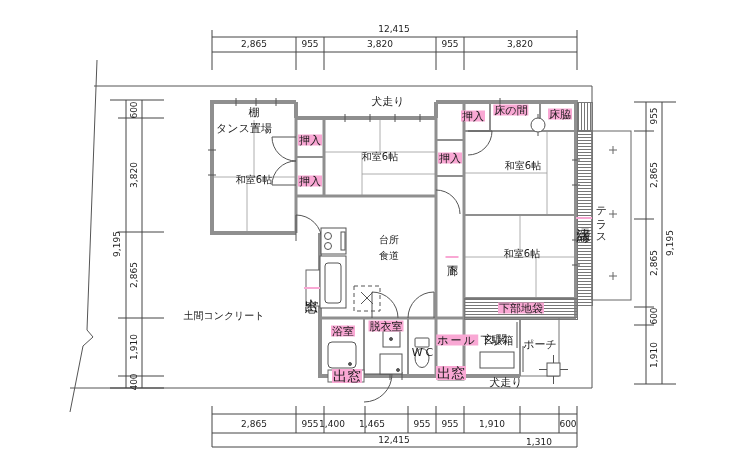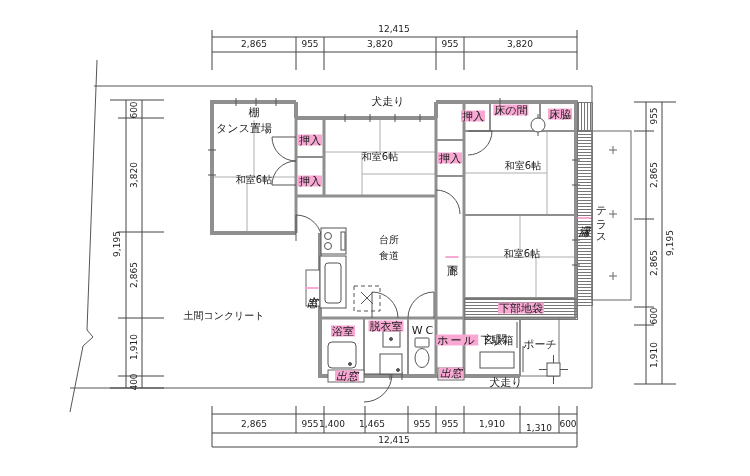--- a/index.html
+++ b/index.html
@@ -3,27 +3,27 @@
 <meta charset="utf-8">
 <style>
   html,body{margin:0;padding:0;background:#fff;}
   #stage{position:relative;width:750px;height:476px;background:#ffffff;overflow:hidden;
          font-family:"DejaVu Sans",sans-serif;color:#1a1a1a;}
   svg{position:absolute;left:0;top:0;}
   .lbl{position:absolute;transform:translate(-50%,-50%);white-space:nowrap;
        font-size:9.5px;line-height:1;color:#1a1a1a;z-index:5;}
   .fs9{font-size:11px;text-align:center;}
   .fs10{font-size:10px;}
-  .fs8{font-size:11px;font-style:italic;}
+  .fs8{font-size:14px;}
   .dim{font-size:9px;color:#222;}
   .rot{transform:translate(-50%,-50%) rotate(-90deg);}
   .vert{writing-mode:vertical-rl;text-orientation:upright;letter-spacing:1px;}
   .bg{background:#f9a8d4;padding:0 1px;}
   .ls2{letter-spacing:2px;}
-  .ls3{letter-spacing:3px;}
+  .ls3{letter-spacing:3px;margin-top:22px;}
   .hatch{position:absolute;z-index:1;border:1px solid #777;}
   .hatch-h{background:repeating-linear-gradient(180deg,#777 0,#777 1px,transparent 1px,transparent 3px);}
   .hatch-v{background:repeating-linear-gradient(90deg,#777 0,#777 1px,transparent 1px,transparent 3px);}
 </style>
 </head>
 <body>
 
 <div id="stage">
 
   <div class="hatch hatch-v" style="left:577px;top:102px;width:14px;height:28px;"></div>
@@ -248,21 +248,21 @@
   <div class="lbl dim" style="left:450px;top:44px">955</div>
   <div class="lbl dim" style="left:520px;top:44px">3,820</div>
 
   <div class="lbl dim" style="left:254px;top:424px">2,865</div>
   <div class="lbl dim" style="left:310px;top:424px">955</div>
   <div class="lbl dim" style="left:332px;top:424px">1,400</div>
   <div class="lbl dim" style="left:372px;top:424px">1,465</div>
   <div class="lbl dim" style="left:422px;top:424px">955</div>
   <div class="lbl dim" style="left:450px;top:424px">955</div>
   <div class="lbl dim" style="left:492px;top:424px">1,910</div>
-  <div class="lbl dim" style="left:539px;top:428px">1,310</div>
+  <div class="lbl dim" style="left:539px;top:442px">1,310</div>
   <div class="lbl dim" style="left:568px;top:424px">600</div>
   <div class="lbl dim" style="left:394px;top:440px">12,415</div>
 
   <div class="lbl dim rot" style="left:134px;top:110px">600</div>
   <div class="lbl dim rot" style="left:134px;top:175px">3,820</div>
   <div class="lbl dim rot" style="left:134px;top:275px">2,865</div>
   <div class="lbl dim rot" style="left:134px;top:347px">1,910</div>
   <div class="lbl dim rot" style="left:134px;top:382px">400</div>
   <div class="lbl dim rot" style="left:117px;top:244px">9,195</div>
 

